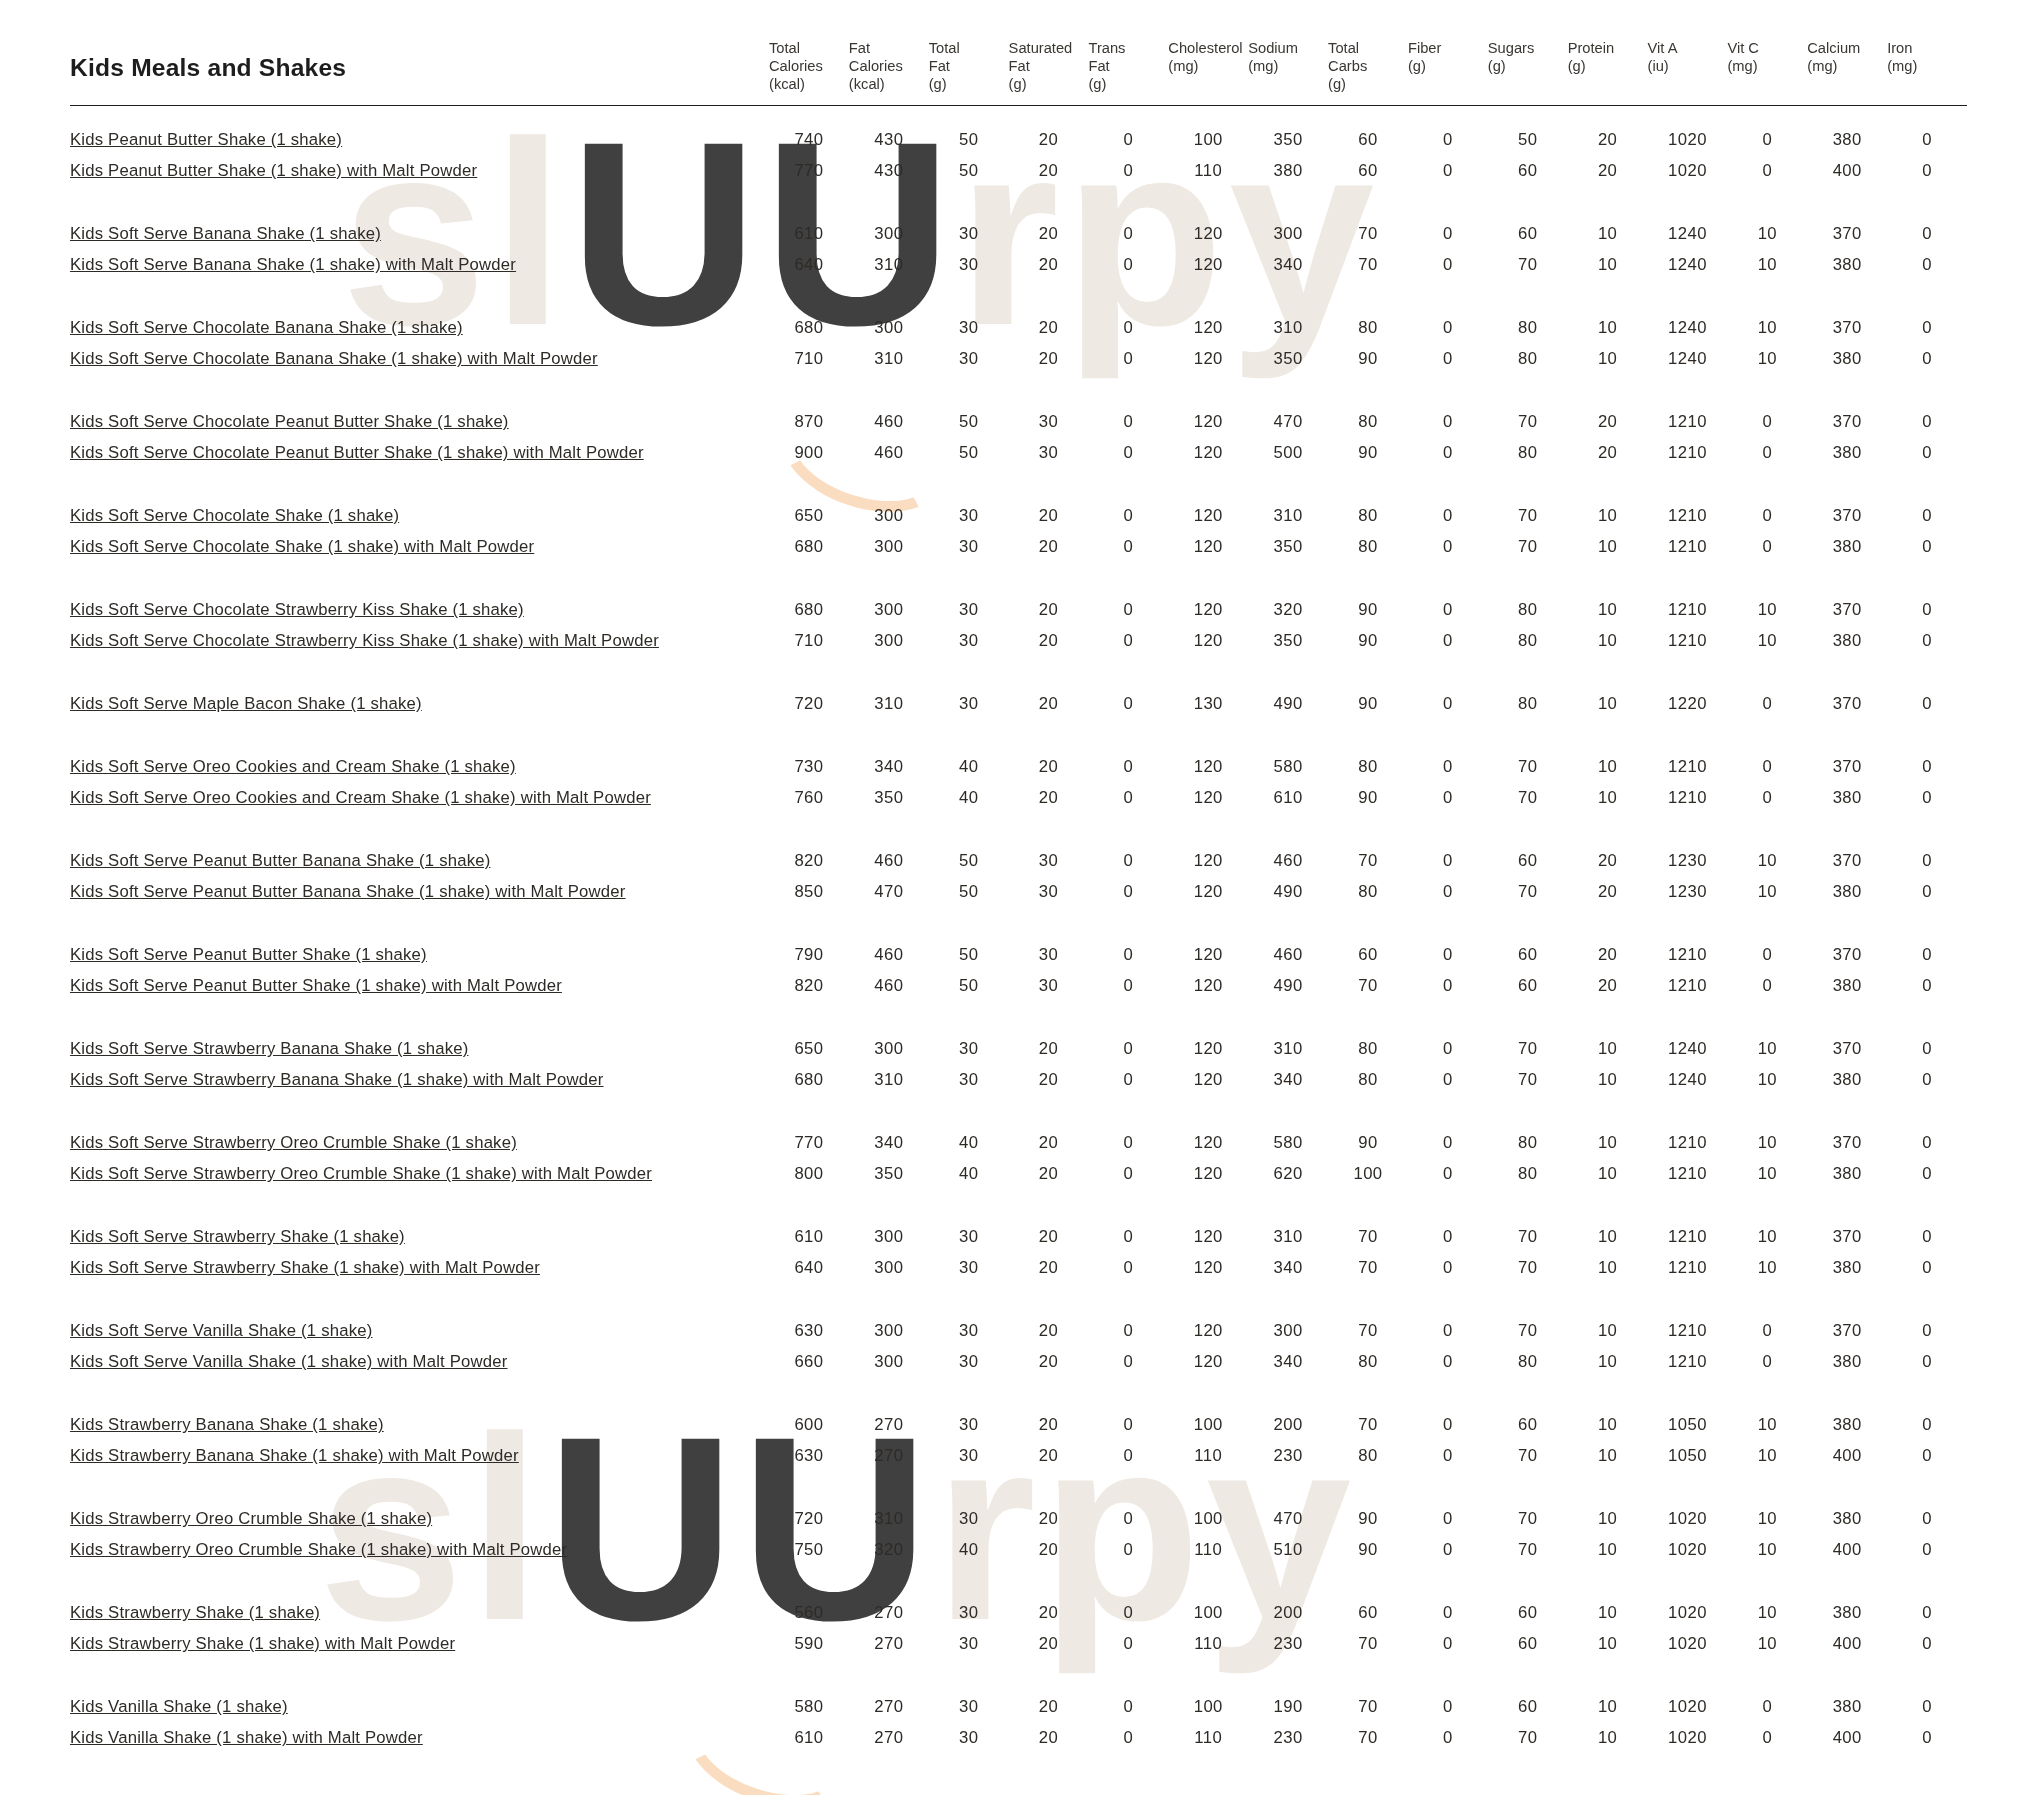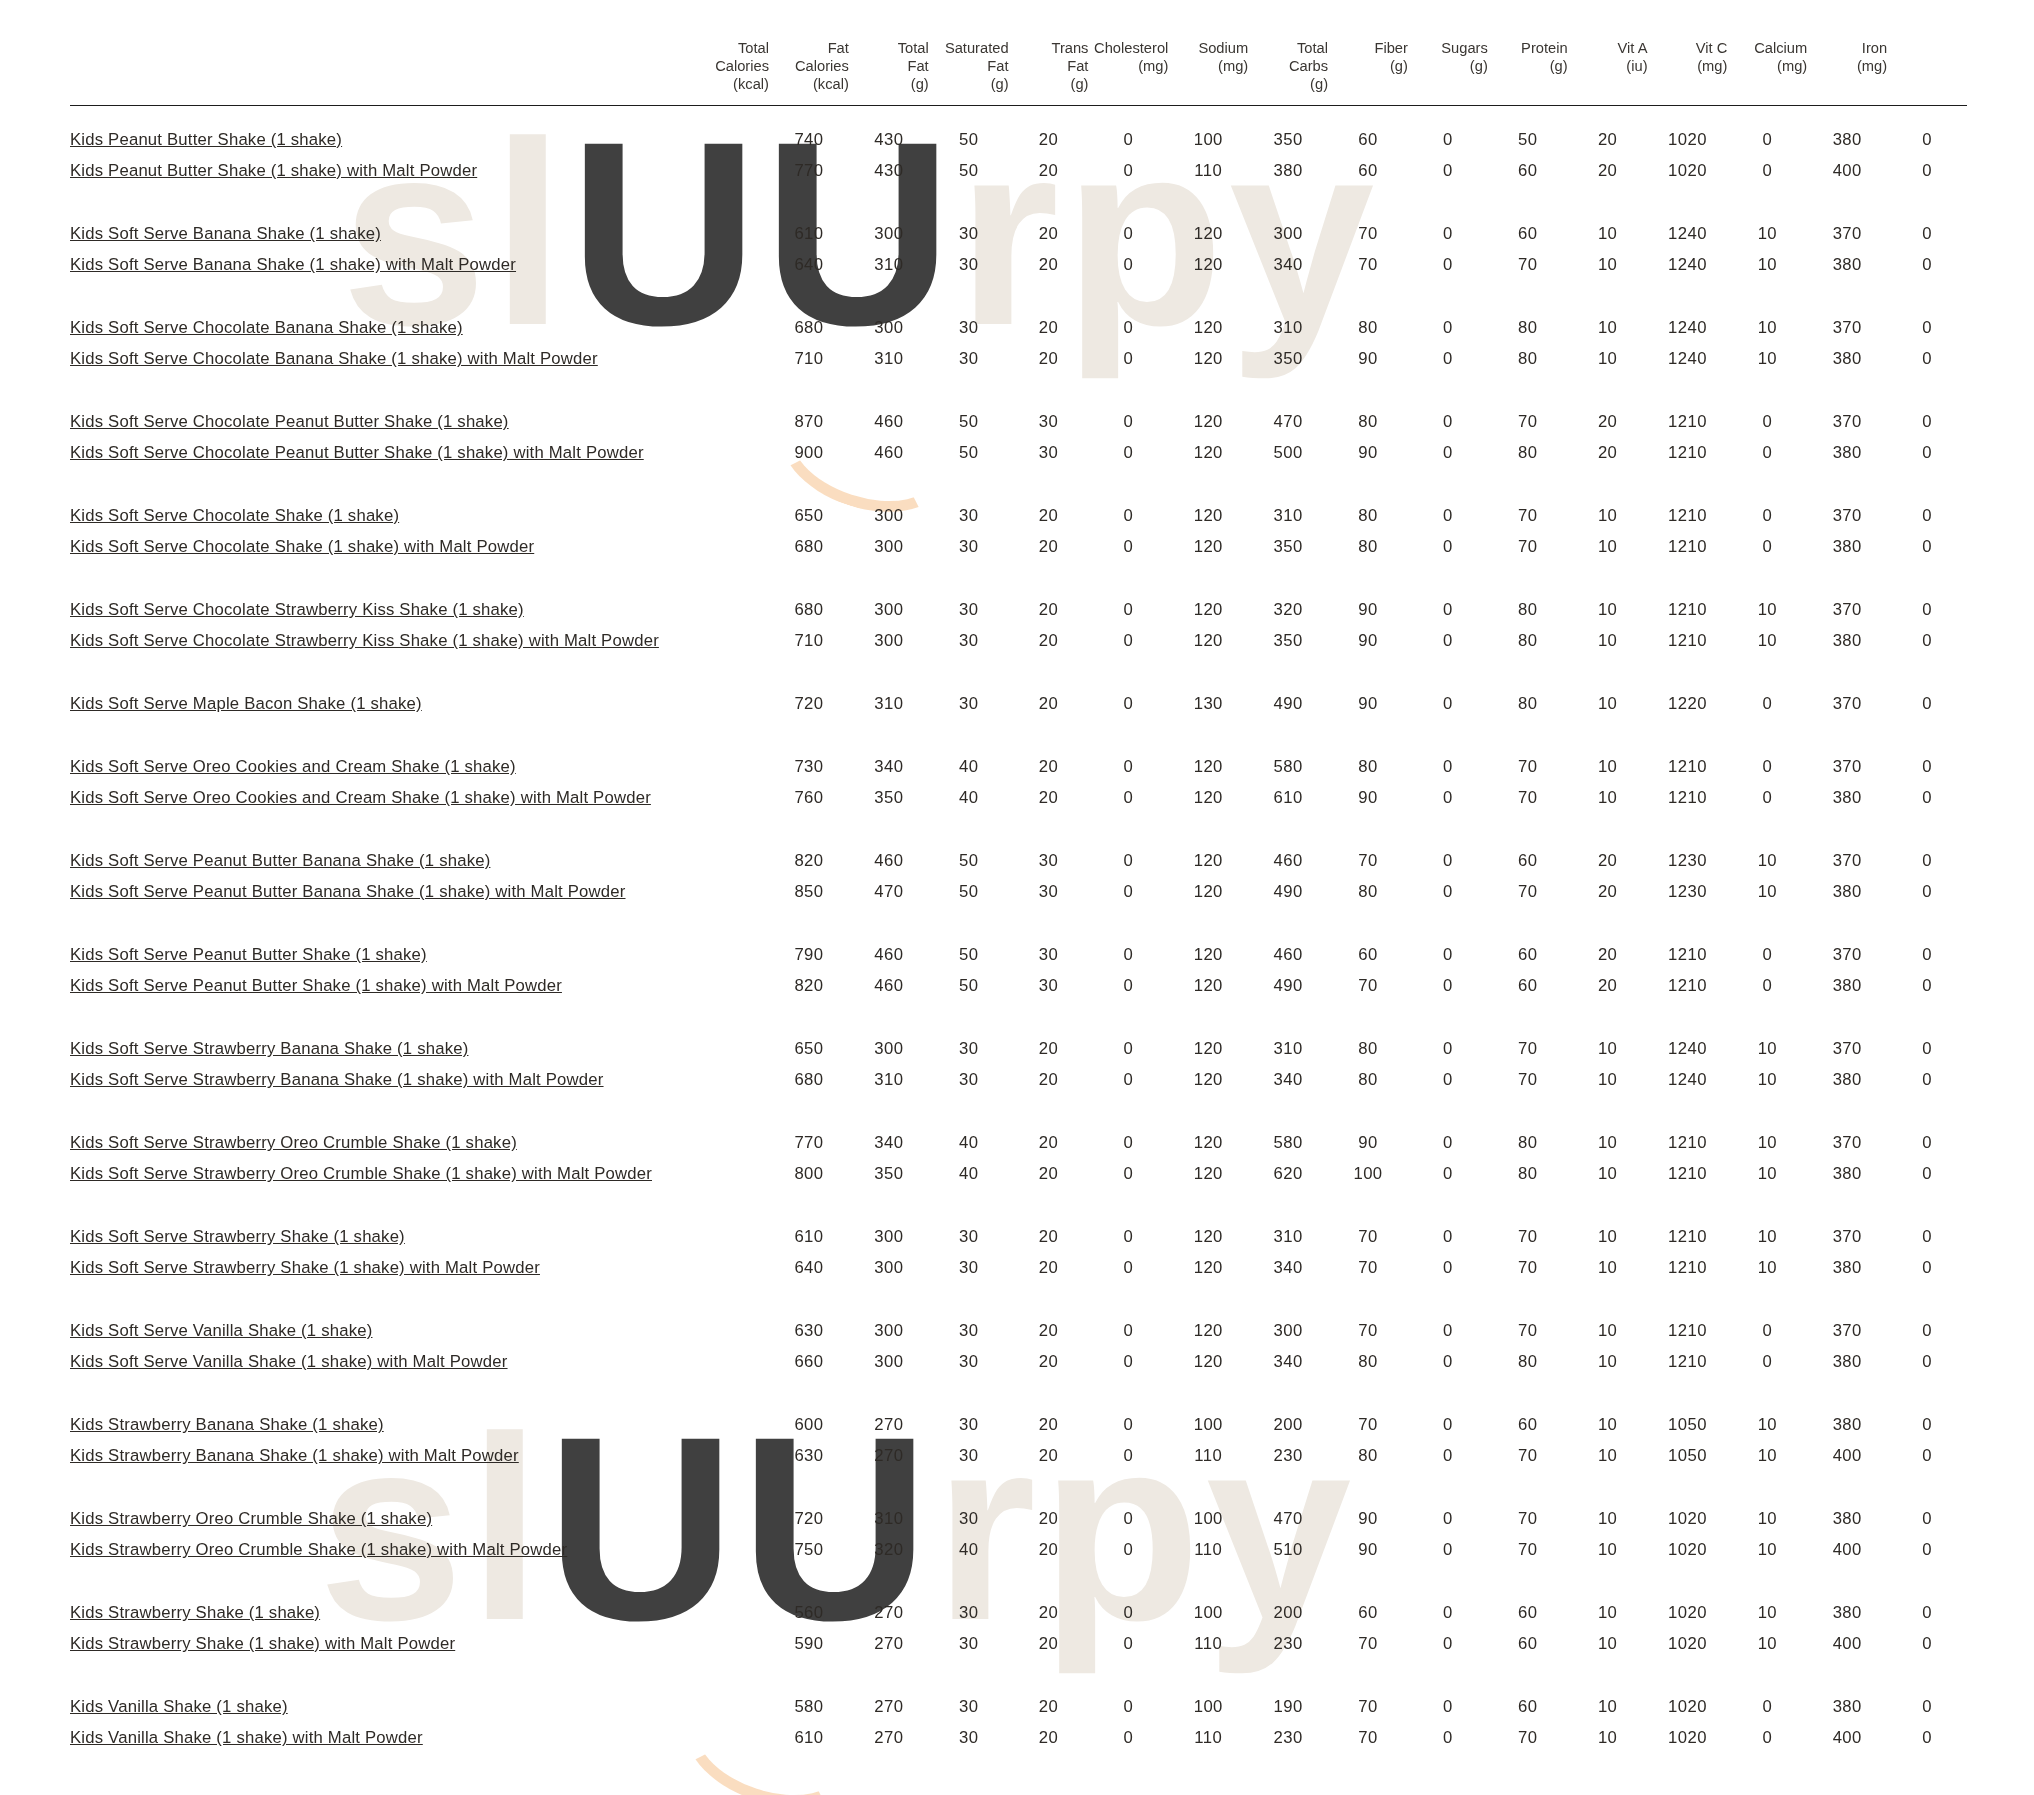--- a/index.html
+++ b/index.html
@@ -57,21 +57,21 @@
   .title {
     font-size: 24.6px;
     font-weight: bold;
     color: #1d1d1d;
     letter-spacing: 0.2px;
     padding-top: 14.3px;
   }
   .col-header {
     font-size: 14.7px;
     line-height: 1.22;
-    text-align: right;
+    text-align: left;
     white-space: pre-line;
     color: #3a3632;
   }
   .tbody { padding-top: 19px; }
   .group { margin-bottom: 32px; }
   .group:last-child { margin-bottom: 4px; }
   .row {
     height: 31px;
     align-items: center;
     font-size: 16.7px;
@@ -93,20 +93,21 @@
 </head>
 <body>
 
 <div class="watermark wm1" aria-hidden="true"><span>sl</span><span class="uu">UU</span><span>rpy</span></div>
 <div class="watermark wm2" aria-hidden="true"><span>sl</span><span class="uu">UU</span><span>rpy</span></div>
 <div class="swirl sw1" aria-hidden="true"></div>
 <div class="swirl sw2" aria-hidden="true"></div>
 
 <div class="page">
   <div class="thead" id="thead">
+    <div class="title">Kids Meals and Shakes</div>
 
   <div class="col-header">Total
 Calories
 (kcal)</div>
       <div class="col-header">Fat
 Calories
 (kcal)</div>
       <div class="col-header">Total
 Fat
 (g)</div>

